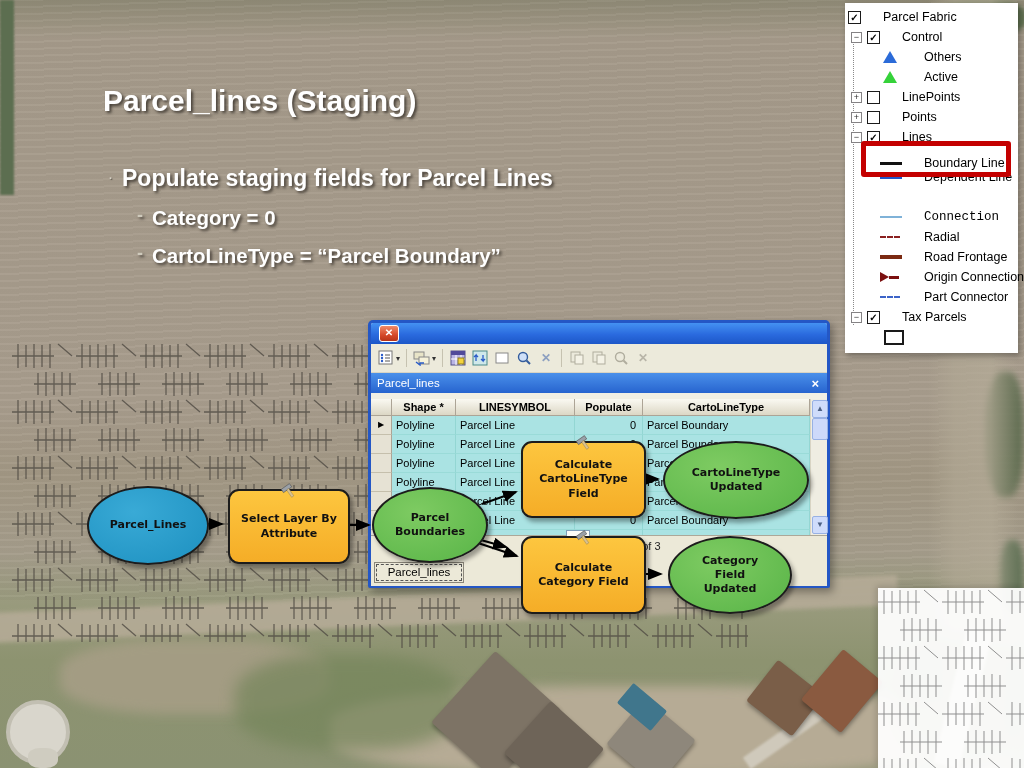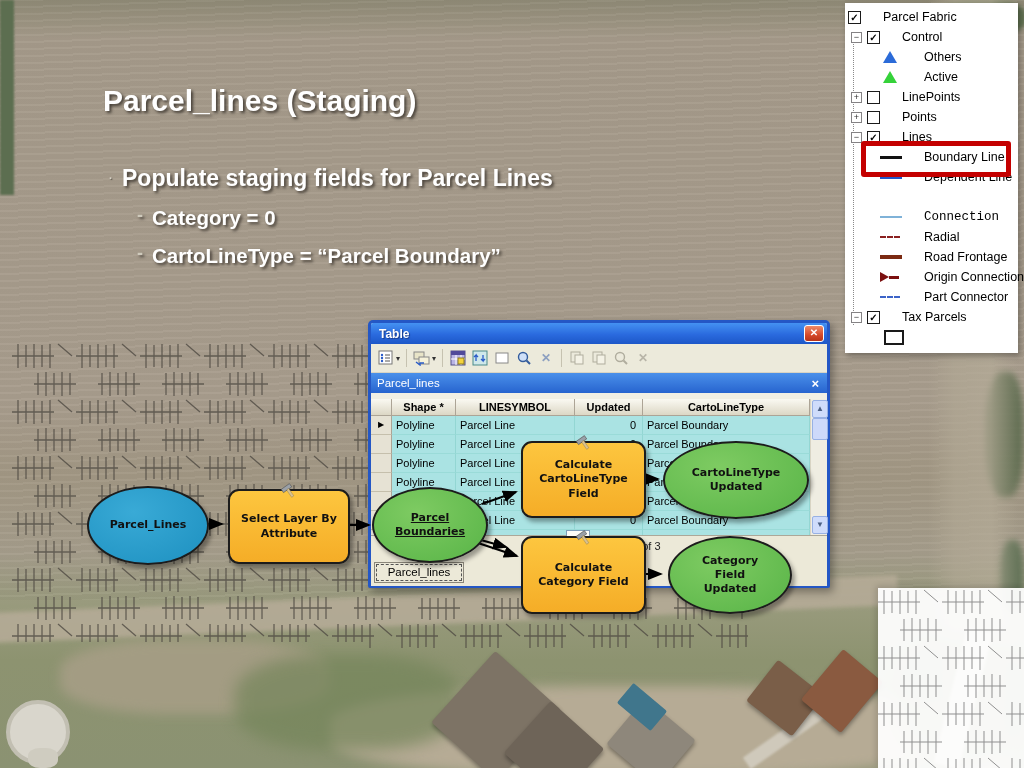--- a/index.html
+++ b/index.html
@@ -229,21 +229,21 @@
     <div class="toc-row" style="top:104px;left:3px;">
       <span class="expand">+</span>
       <span class="cb"></span>
       <span class="lbl">Points</span>
     </div>
     <div class="toc-row" style="top:124px;left:3px;">
       <span class="expand">−</span>
       <span class="cb">✓</span>
       <span class="lbl">Lines</span>
     </div>
-    <div class="toc-row ind2" style="top:144px;">
+    <div class="toc-row ind2" style="top:150px;">
       <span class="sym">
           <span class="ln ln-black"></span>
         </span>
       <span class="lbl">Boundary Line</span>
     </div>
     <div class="toc-row ind2" style="top:164px;">
       <span class="sym">
           <span class="ln ln-bluet"></span>
         </span>
       <span class="lbl">Dependent Line</span>
@@ -286,21 +286,20 @@
     </div>
     <div class="toc-row ind2" style="top:324px;">
       <span class="hollow"></span>
     </div>
 
     <div class="hilite"></div>
   </div>
 
   <div class="twin">
     <div class="ttitle">
-      <span class="ttext">Table</span>
       <span class="tclose">✕</span>
     </div>
     <div class="ttools">
       <span class="ti">
         <svg width="16" height="16">
             <rect x="1" y="1" width="13" height="13" fill="#fff" stroke="#777"></rect>
             <circle cx="4" cy="5" r="1.2" fill="#2a5cc8"></circle>
             <circle cx="4" cy="8" r="1.2" fill="#2a5cc8"></circle>
             <circle cx="4" cy="11" r="1.2" fill="#2a5cc8"></circle>
             <path d="M7 5h5M7 8h5M7 11h5" stroke="#555" stroke-width="1"></path>
@@ -372,21 +371,21 @@
     <div class="ttab">
       <span class="tabname">Parcel_lines</span>
       <span class="tabx">×</span>
     </div>
     <div class="tgap"></div>
     <div class="tgrid">
       <div class="thead">
         <span class="th w-sel"></span>
         <span class="th w1">Shape *</span>
         <span class="th w2">LINESYMBOL</span>
-        <span class="th w3">Updated</span>
+        <span class="th w3">Populate</span>
         <span class="th w4">CartoLineType</span>
       </div>
       <div class="trows">
         <div class="trow">
           <span class="csel">▶</span>
           <span class="c w1">Polyline</span>
           <span class="c w2">Parcel Line</span>
           <span class="c w3 num">0</span>
           <span class="c w4">Parcel Boundary</span>
         </div>
@@ -473,21 +472,21 @@
     <svg class="hammer" width="18" height="16">
       <g transform="rotate(-35 9 8)">
         <rect x="3" y="3" width="10" height="4" fill="#9aa0a8" stroke="#555" stroke-width="0.6"></rect>
         <rect x="7" y="6.5" width="2.6" height="9" fill="#d9c18f" stroke="#8a7a50" stroke-width="0.4"></rect>
       </g>
     </svg>
     <span style="padding:0 8px;">Select Layer By Attribute</span>
   </div>
 
   <div class="node ellipse nd-green" style="left:372px;top:487px;width:112px;height:72px;">
-    <span style="padding:0 14px;text-decoration:underline;">Parcel Boundaries</span>
+    <span style="padding:0 14px;">Parcel Boundaries</span>
   </div>
 
   <div class="node nd-tool" style="left:521px;top:441px;width:121px;height:73px;">
     <svg class="hammer" width="18" height="16">
       <g transform="rotate(-35 9 8)">
         <rect x="3" y="3" width="10" height="4" fill="#9aa0a8" stroke="#555" stroke-width="0.6"></rect>
         <rect x="7" y="6.5" width="2.6" height="9" fill="#d9c18f" stroke="#8a7a50" stroke-width="0.4"></rect>
       </g>
     </svg>
     <span style="padding:0 6px;">Calculate CartoLineType Field</span>

